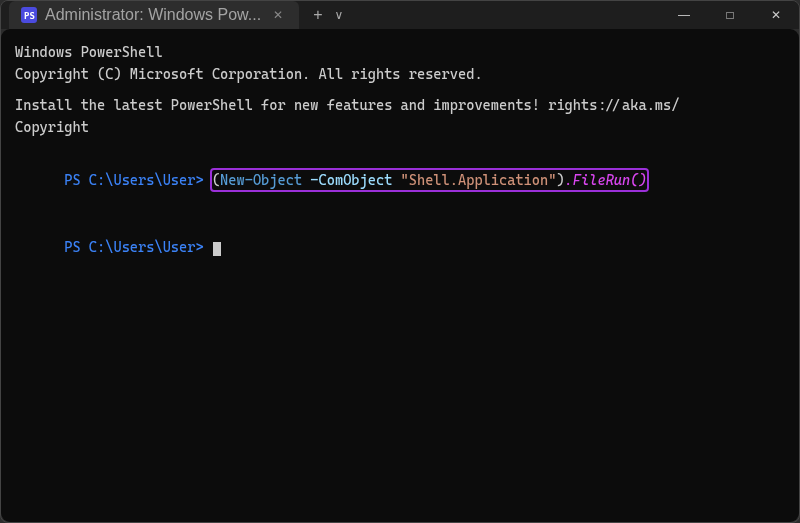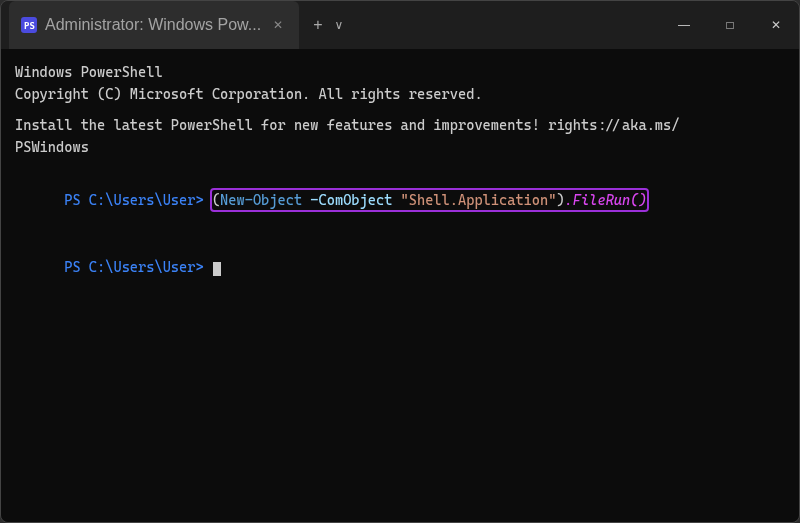--- a/index.html
+++ b/index.html
@@ -20,21 +20,21 @@
       width: 800px;
       height: 523px;
       display: flex;
       flex-direction: column;
       border: 1px solid #444;
       border-radius: 8px;
       overflow: hidden;
     }
 
     .titlebar {
-      height: 48px;
+      height: 28px;
       background: #1e1e1e;
       display: flex;
       align-items: center;
       padding: 0 0 0 8px;
       flex-shrink: 0;
       user-select: none;
     }
 
     .tab-area {
       display: flex;
@@ -128,20 +128,21 @@
 
     .terminal-body {
       flex: 1;
       background: #0c0c0c;
       padding: 12px 14px;
       overflow: hidden;
       font-family: 'Cascadia Code', 'Courier New', Courier, monospace;
       font-size: 14px;
       color: #cccccc;
       line-height: 1.5;
+      border-radius: 9px;
     }
 
     .line {
       white-space: pre;
       line-height: 1.6;
     }
 
     .spacer {
       height: 8px;
     }
@@ -216,21 +217,21 @@
       <button class="win-btn">□</button>
       <button class="win-btn close">✕</button>
     </div>
   </div>
 
   <div class="terminal-body">
     <div class="line">Windows PowerShell</div>
     <div class="line">Copyright (C) Microsoft Corporation. All rights reserved.</div>
     <div class="spacer"></div>
     <div class="line">Install the latest PowerShell for new features and improvements! rights://aka.ms/</div>
-    <div class="line">PSWindows</div>
+    <div class="line">Copyright</div>
     <div class="spacer"></div>
     <div class="line">
       <span class="prompt">PS C:\Users\User&gt; </span><span class="highlight-box"><span class="cmd-paren">(</span><span class="cmd-keyword">New-Object</span><span> </span><span class="cmd-param">-ComObject</span><span> </span><span class="cmd-string">"Shell.Application"</span><span class="cmd-paren">)</span><span class="cmd-method">.FileRun()</span></span>
     </div>
     <div class="line">
       <span class="prompt">PS C:\Users\User&gt; </span><span class="cursor"></span>
     </div>
   </div>
 </div>
 

